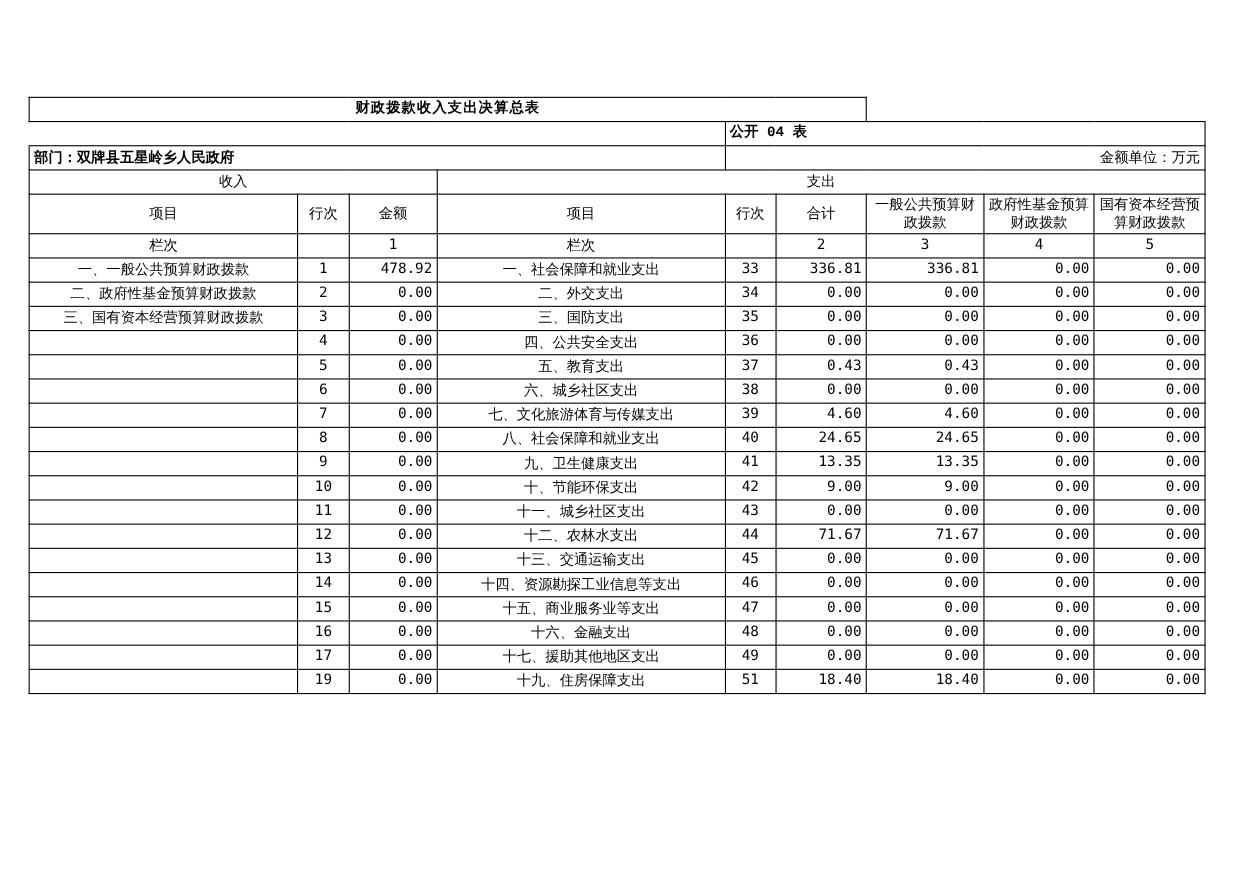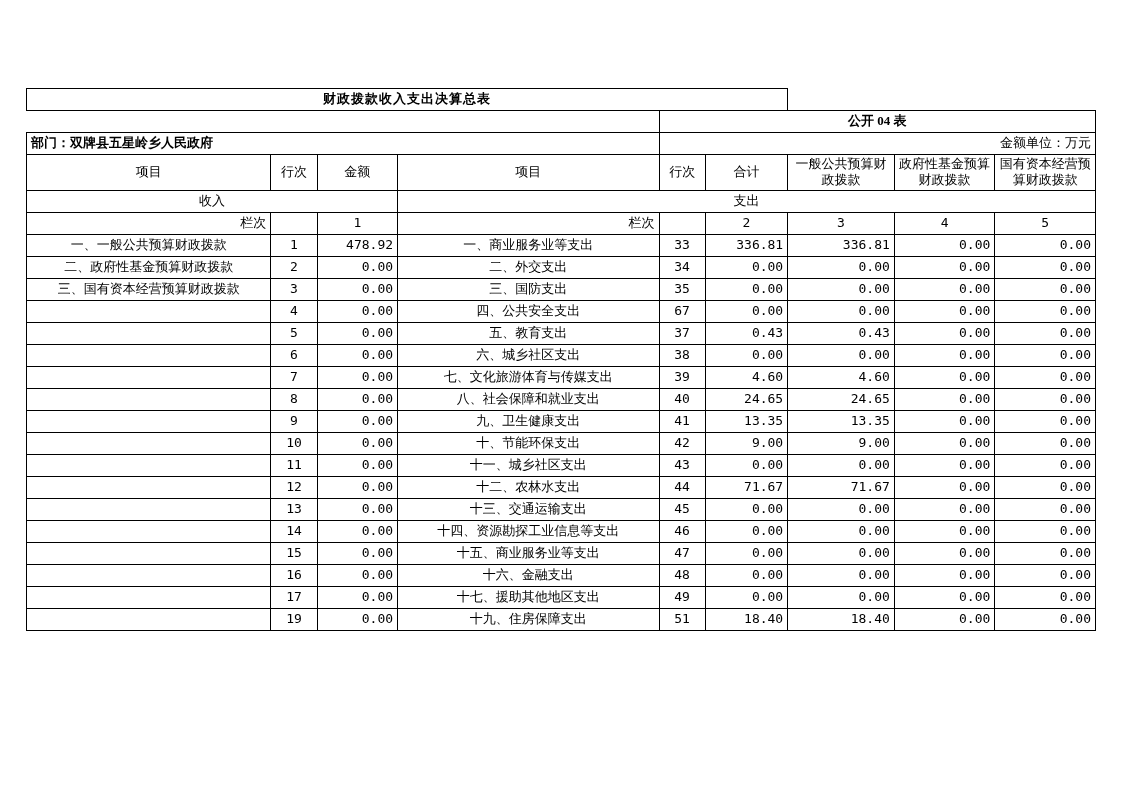--- a/index.html
+++ b/index.html
@@ -42,37 +42,38 @@
     font-family: "DejaVu Serif", "Liberation Serif", serif;
     height: 38px;
     letter-spacing: 1px;
   }
   .blank-cell {
     border-left: none !important;
     border-right: none !important;
     border-top: none !important;
   }
   .right-label {
-    text-align: center;
+    text-align: left;
     font-weight: bold;
     font-size: 14px;
     padding-right: 6px;
+    font-family: Liberation Mono, monospace;
   }
   .right-label-plain {
     text-align: right;
     font-size: 13px;
     padding-right: 6px;
   }
   .left-label {
     text-align: left;
     font-size: 13px;
     padding-left: 6px;
     font-weight: bold;
   }
-  .ctr { text-align: right; }
+  .ctr { text-align: center; }
   .num { text-align: right; padding-right: 8px; font-family: "DejaVu Sans Mono", "Liberation Mono", monospace; font-size: 12px; }
   .hdr-group {
     text-align: center;
     font-size: 14px;
     height: 24px;
   }
   .hdr-col {
     text-align: center;
     font-size: 13px;
     height: 54px;
@@ -115,53 +116,53 @@
       <td class="blank-cell" colspan="4"></td>
       <td class="right-label" colspan="5">公开 04 表</td>
     </tr>
 
     <tr>
       <td class="left-label" colspan="4">部门：双牌县五星岭乡人民政府</td>
       <td class="right-label-plain" colspan="5">金额单位：万元</td>
     </tr>
 
     <tr>
+      <td class="hdr-group" colspan="3">收入</td>
+      <td class="hdr-group" colspan="6">支出</td>
+    </tr>
+
+    <tr>
       <td class="hdr-col">项目</td>
       <td class="hdr-col hdr-narrow">行次</td>
       <td class="hdr-col">金额</td>
       <td class="hdr-col">项目</td>
       <td class="hdr-col hdr-narrow">行次</td>
       <td class="hdr-col">合计</td>
       <td class="hdr-col">一般公共预算财政拨款</td>
       <td class="hdr-col">政府性基金预算财政拨款</td>
       <td class="hdr-col">国有资本经营预算财政拨款</td>
     </tr>
 
     <tr>
-      <td class="hdr-group" colspan="3">收入</td>
-      <td class="hdr-group" colspan="6">支出</td>
-    </tr>
-
-    <tr>
       <td class="ctr">栏次</td>
       <td class="ctr"></td>
       <td class="colnum">1</td>
       <td class="ctr">栏次</td>
       <td class="ctr"></td>
       <td class="colnum">2</td>
       <td class="colnum">3</td>
       <td class="colnum">4</td>
       <td class="colnum">5</td>
     </tr>
 
     <tr>
       <td class="item-text">一、一般公共预算财政拨款</td>
       <td class="rowidx">1</td>
       <td class="num">478.92</td>
-      <td class="item-text">一、商业服务业等支出</td>
+      <td class="item-text">一、社会保障和就业支出</td>
       <td class="rowidx">33</td>
       <td class="num">336.81</td>
       <td class="num">336.81</td>
       <td class="num">0.00</td>
       <td class="num">0.00</td>
     </tr>
     <tr>
       <td class="item-text">二、政府性基金预算财政拨款</td>
       <td class="rowidx">2</td>
       <td class="num">0.00</td>
@@ -181,21 +182,21 @@
       <td class="num">0.00</td>
       <td class="num">0.00</td>
       <td class="num">0.00</td>
       <td class="num">0.00</td>
     </tr>
     <tr>
       <td class="item-text"></td>
       <td class="rowidx">4</td>
       <td class="num">0.00</td>
       <td class="item-text">四、公共安全支出</td>
-      <td class="rowidx">67</td>
+      <td class="rowidx">36</td>
       <td class="num">0.00</td>
       <td class="num">0.00</td>
       <td class="num">0.00</td>
       <td class="num">0.00</td>
     </tr>
     <tr>
       <td class="item-text"></td>
       <td class="rowidx">5</td>
       <td class="num">0.00</td>
       <td class="item-text">五、教育支出</td>

